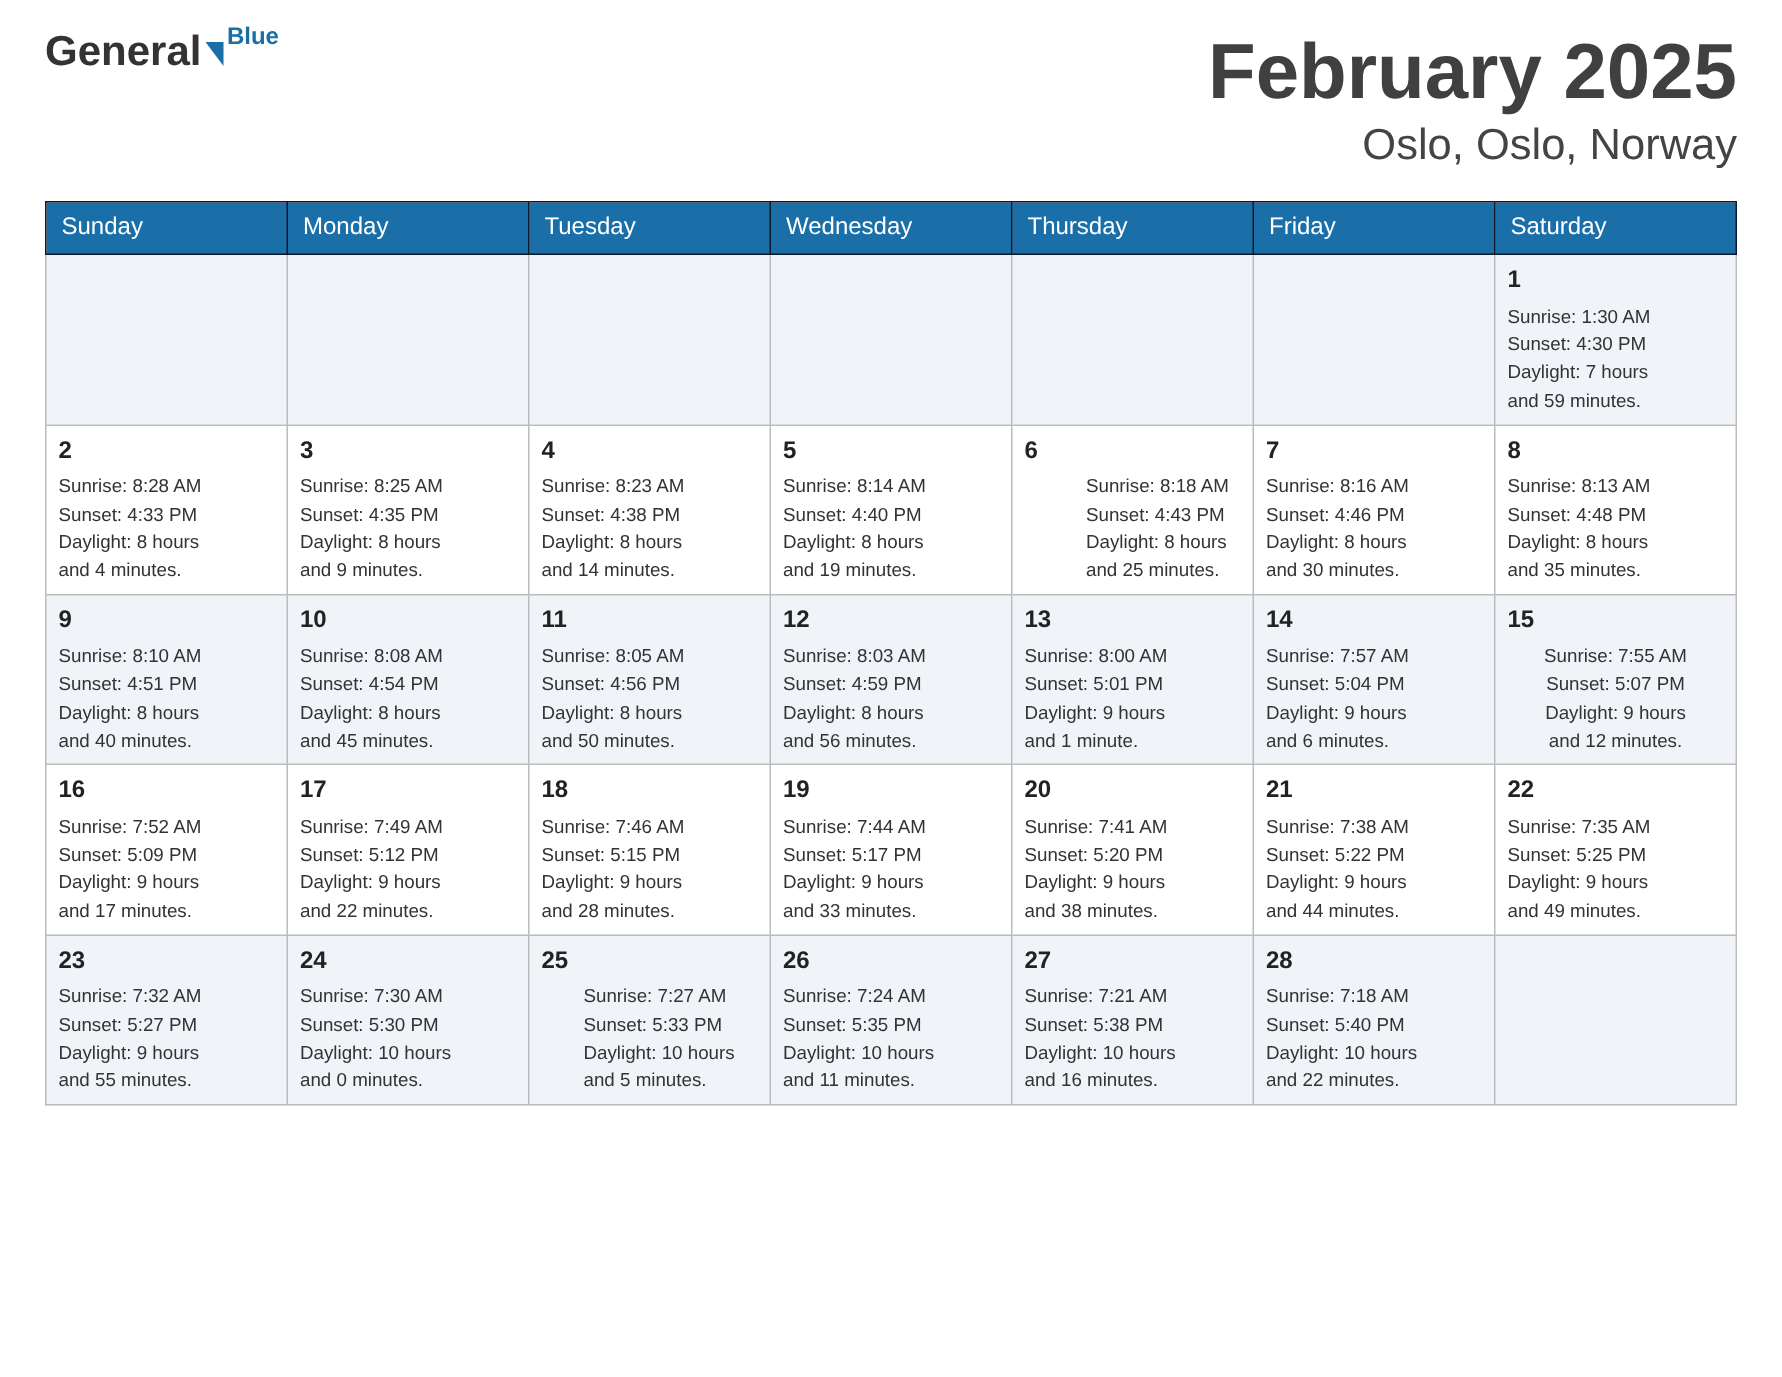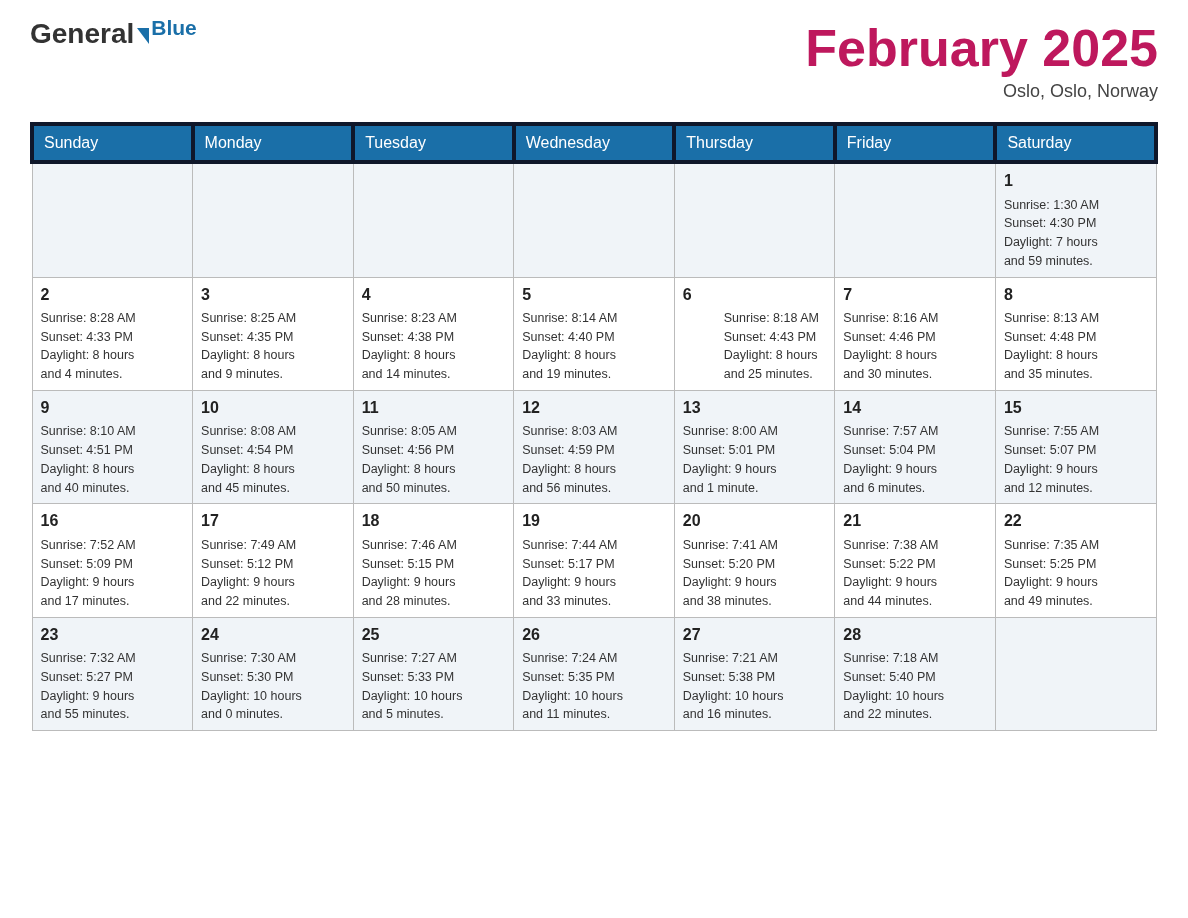--- a/index.html
+++ b/index.html
@@ -23,52 +23,52 @@
       align-items: flex-start;
     }
     .logo-text {
       font-size: 28px;
       font-weight: bold;
       color: #333;
       line-height: 1;
     }
     .logo-underline {
       color: #1a6fa8;
-      font-size: 21px;
+      font-size: 16px;
       font-weight: bold;
       margin-top: -4px;
       margin-left: 2px;
     }
     .title-area {
       text-align: right;
     }
     .month-title {
       font-size: 52px;
       font-weight: bold;
-      color: #be185d;
+      color: #404040;
       line-height: 1.1;
     }
     .location-title {
-      font-size: 18px;
+      font-size: 29px;
       color: #444;
       margin-top: 4px;
     }
     .calendar {
       width: 100%;
       border-collapse: collapse;
       border: 1px solid #999;
     }
     .calendar th {
       background-color: #1a6fa8;
       color: #fff;
       text-align: left;
       padding: 8px 10px;
       font-size: 16px;
       font-weight: normal;
-      border: 4px solid #0f172a;
+      border: 1px solid #0f172a;
     }
     .calendar td {
       vertical-align: top;
       padding: 6px 8px;
       border: 1px solid #bbb;
       width: calc(100% / 7);
       min-height: 100px;
       font-size: 13px;
       line-height: 1.4;
     }
@@ -227,21 +227,21 @@
         </td>
         <td>
           <span class="day-number">14</span>
           <div class="day-info" style="white-space: pre-line;">Sunrise: 7:57 AM
 Sunset: 5:04 PM
 Daylight: 9 hours
 and 6 minutes.</div>
         </td>
         <td>
           <span class="day-number">15</span>
-          <div class="day-info" style="white-space: pre-line;">Sunrise: 7:55 AM
+          <div class="day-info" style="white-space: pre-line; text-align: center;">Sunrise: 7:55 AM
 Sunset: 5:07 PM
 Daylight: 9 hours
 and 12 minutes.</div>
         </td>
       </tr>
       <tr>
         <td>
           <span class="day-number">16</span>
           <div class="day-info" style="white-space: pre-line;">Sunrise: 7:52 AM
 Sunset: 5:09 PM
@@ -301,21 +301,21 @@
         </td>
         <td>
           <span class="day-number">24</span>
           <div class="day-info" style="white-space: pre-line;">Sunrise: 7:30 AM
 Sunset: 5:30 PM
 Daylight: 10 hours
 and 0 minutes.</div>
         </td>
         <td>
           <span class="day-number">25</span>
-          <div class="day-info" style="white-space: pre-line;">Sunrise: 7:27 AM
+          <div class="day-info" style="white-space: pre-line; margin-left: 28px;">Sunrise: 7:27 AM
 Sunset: 5:33 PM
 Daylight: 10 hours
 and 5 minutes.</div>
         </td>
         <td>
           <span class="day-number">26</span>
           <div class="day-info" style="white-space: pre-line;">Sunrise: 7:24 AM
 Sunset: 5:35 PM
 Daylight: 10 hours
 and 11 minutes.</div>

